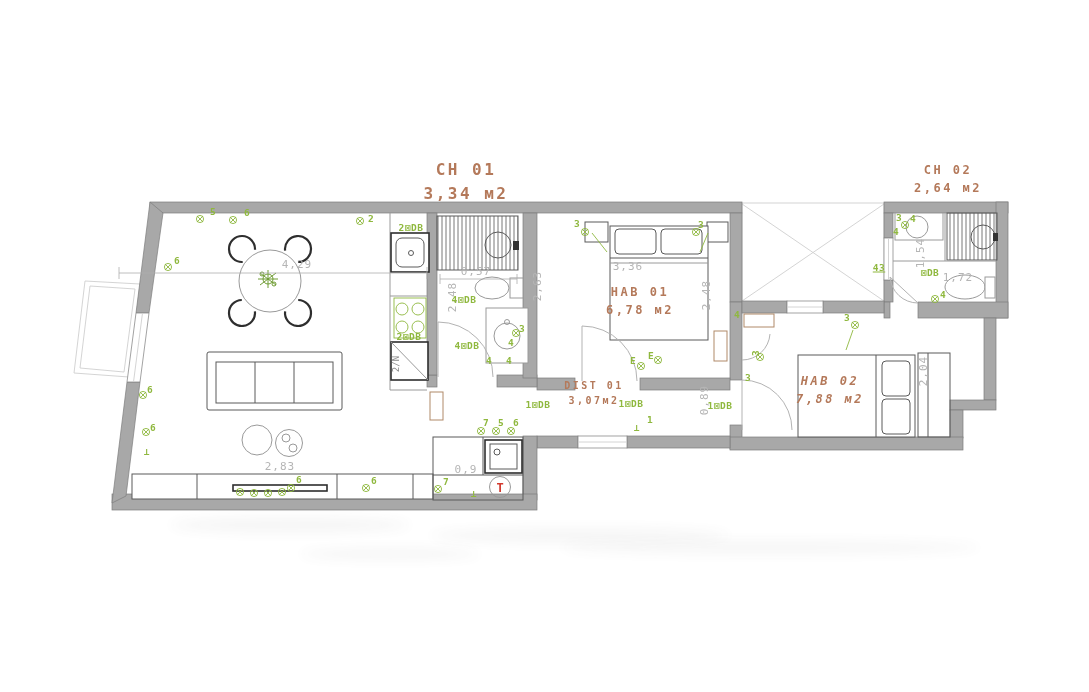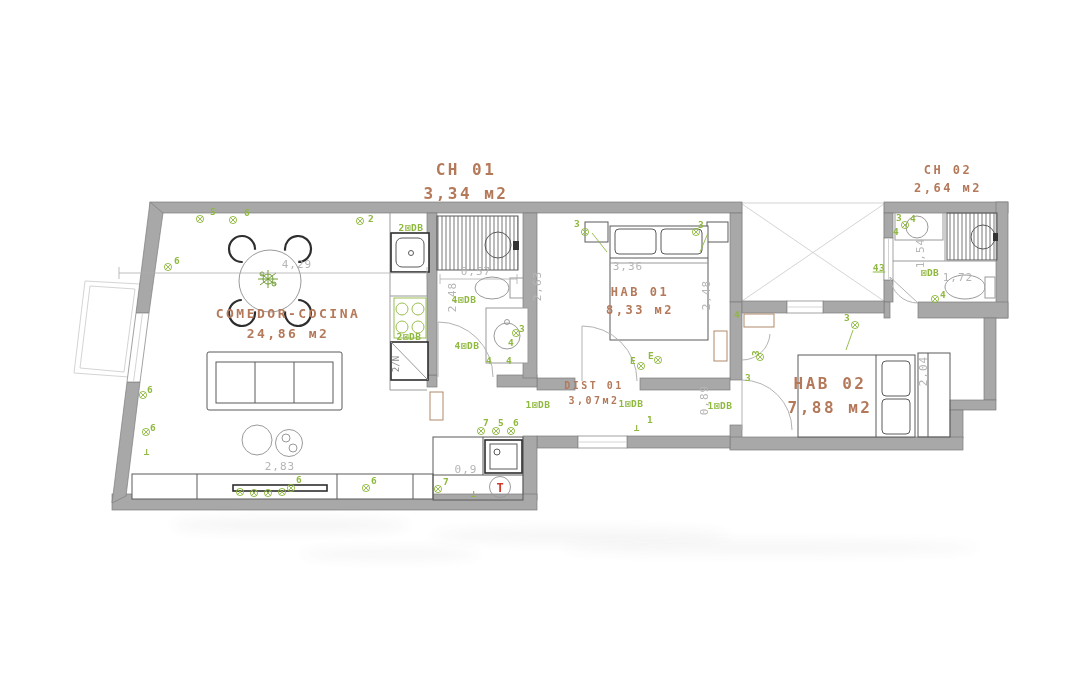--- a/index.html
+++ b/index.html
@@ -337,37 +337,33 @@
           <path d="M265,490 L271,496 M265,496 L271,490"></path>
         </g>
         <g stroke="#8fb83e" fill="none" stroke-width="0.9">
           <circle cx="282" cy="492" r="3.6"></circle>
           <path d="M279,489 L285,495 M279,495 L285,489"></path>
         </g>
       </g>
   </svg>
 
   <div class="overlay">
-      <div class="room-label" style="left: 288px; top: 304px; font-size: 13px;">
-        <div>COMEDOR-COCINA</div>
-        <div>24,86 м2</div>
-      </div>
       <div class="room-label" style="left: 466px; top: 158px; font-size: 16px;">
         <div>CH 01</div>
         <div>3,34 м2</div>
       </div>
       <div class="room-label" style="left: 948px; top: 161px; font-size: 12px;">
         <div>CH 02</div>
         <div>2,64 м2</div>
       </div>
       <div class="room-label" style="left: 640px; top: 283px; font-size: 12px;">
         <div>HAB 01</div>
-        <div>8,33 м2</div>
+        <div>6,78 м2</div>
       </div>
-      <div class="room-label" style="left: 830px; top: 372px; font-size: 16px;">
+      <div class="room-label" style="left: 830px; top: 372px; font-size: 12px; font-style: italic;">
         <div>HAB 02</div>
         <div>7,88 м2</div>
       </div>
       <div class="room-label" style="left: 594px; top: 378px; font-size: 10px;">
         <div>DIST 01</div>
         <div>3,07м2</div>
       </div>
       <span class="dim" style="left: 297px; top: 264px;">4,29</span>
       <span class="dim" style="left: 476px; top: 271px;">0,57</span>
       <span class="dim" style="left: 628px; top: 266px;">3,36</span>

